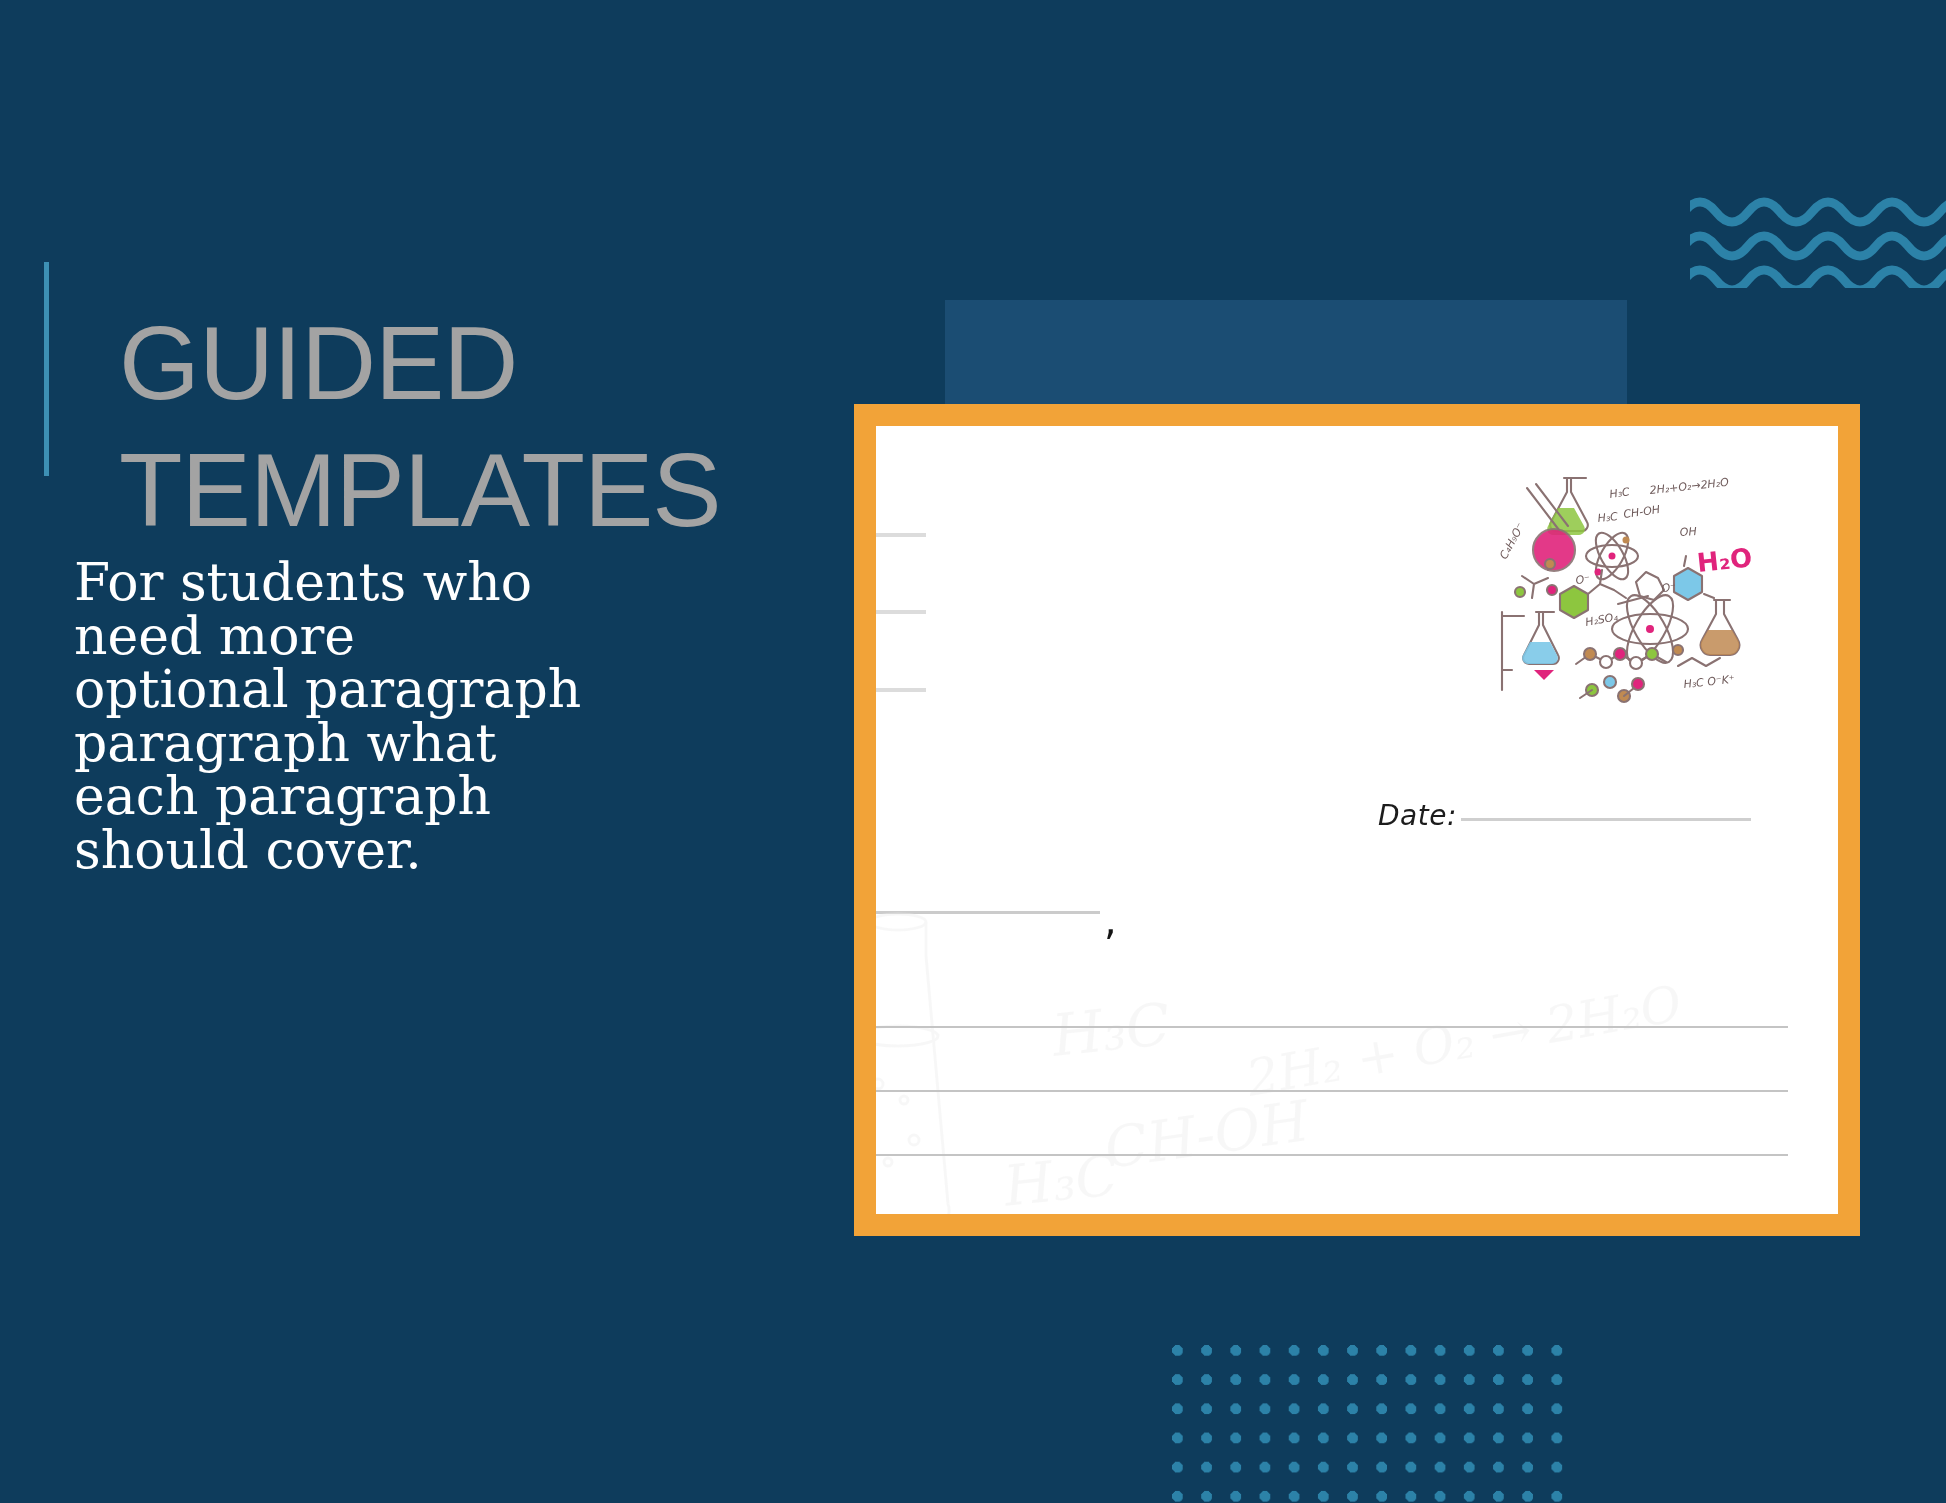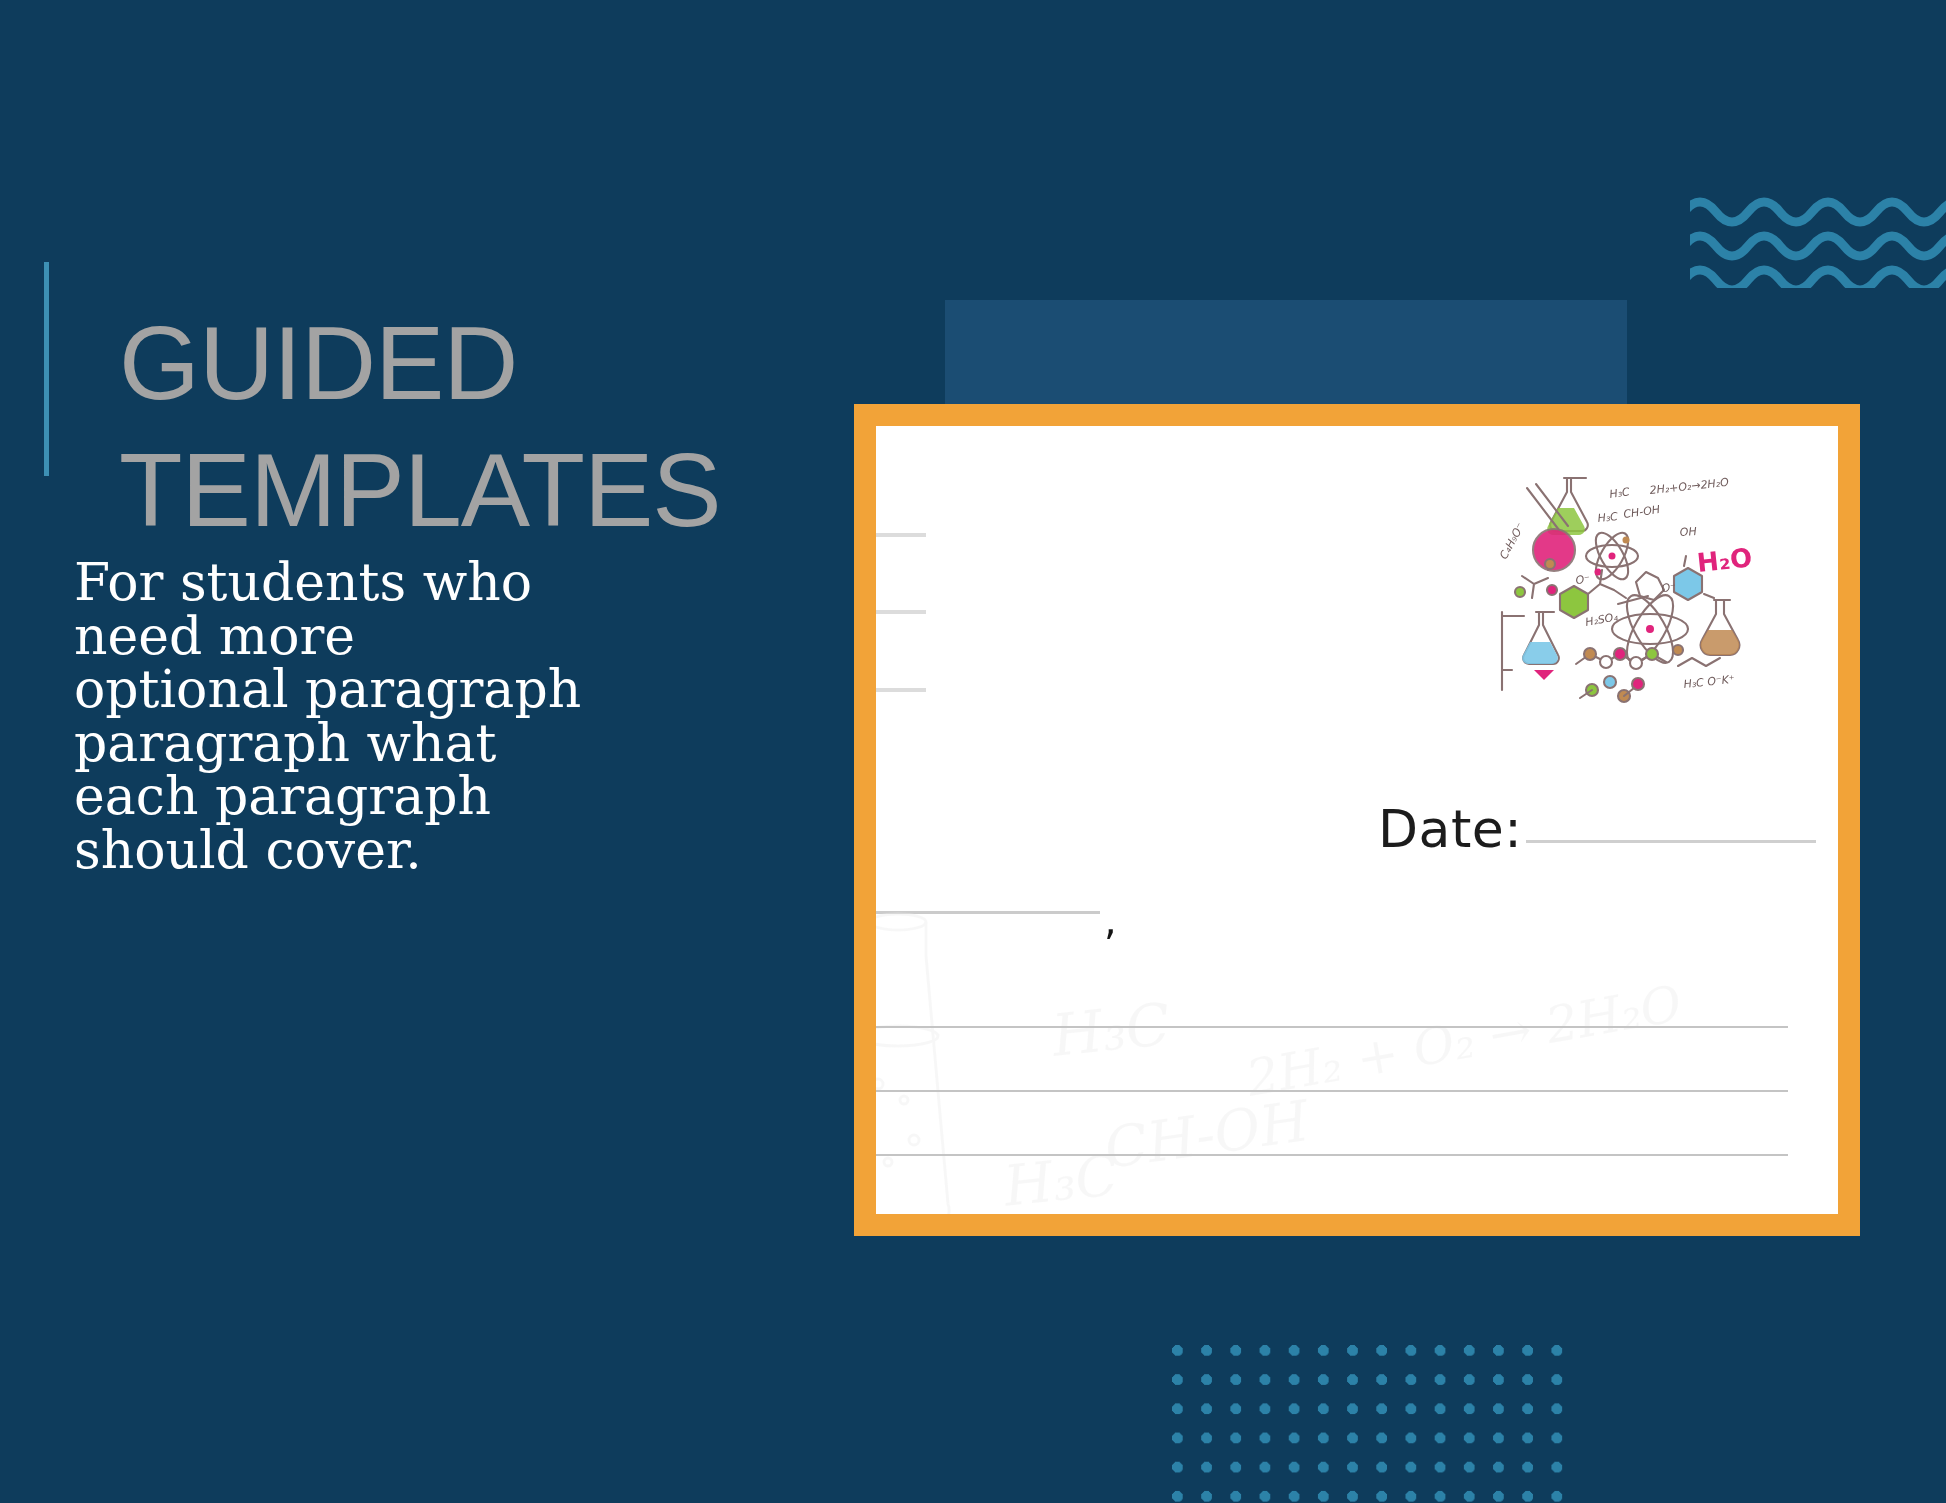--- a/index.html
+++ b/index.html
@@ -44,21 +44,21 @@
   .stub{position:absolute;left:0;height:4px;background:#dcdcdc;width:50px;}
   .stub.s1{top:107px;}
   .stub.s2{top:184px;}
   .stub.s3{top:262px;}
 
   
   .clipart{position:absolute;left:616px;top:38px;width:270px;height:240px;}
 
   
   .date-row{position:absolute;left:502px;top:373px;display:flex;align-items:baseline;}
-  .date-label{font-family:"DejaVu Sans", sans-serif;font-size:52px;color:#1c1c1c;letter-spacing:.5px;}
+  .date-label{font-family:"DejaVu Sans", sans-serif;font-size:28px;color:#1c1c1c;letter-spacing:.5px;font-style:italic;}
   .date-rule{width:290px;height:3px;background:#cfcfcf;margin-left:4px;position:relative;top:-4px;}
 
   
   .salutation{position:absolute;left:0;top:485px;width:260px;display:flex;align-items:flex-end;}
   .sal-rule{width:224px;height:3px;background:#cbcbcb;}
   .sal-comma{font-family:"DejaVu Sans", sans-serif;font-size:40px;color:#141414;line-height:0;
              position:relative;top:6px;left:4px;}
 
   
   .rule-line{position:absolute;left:0;width:912px;height:2px;background:#c4c4c4;}

